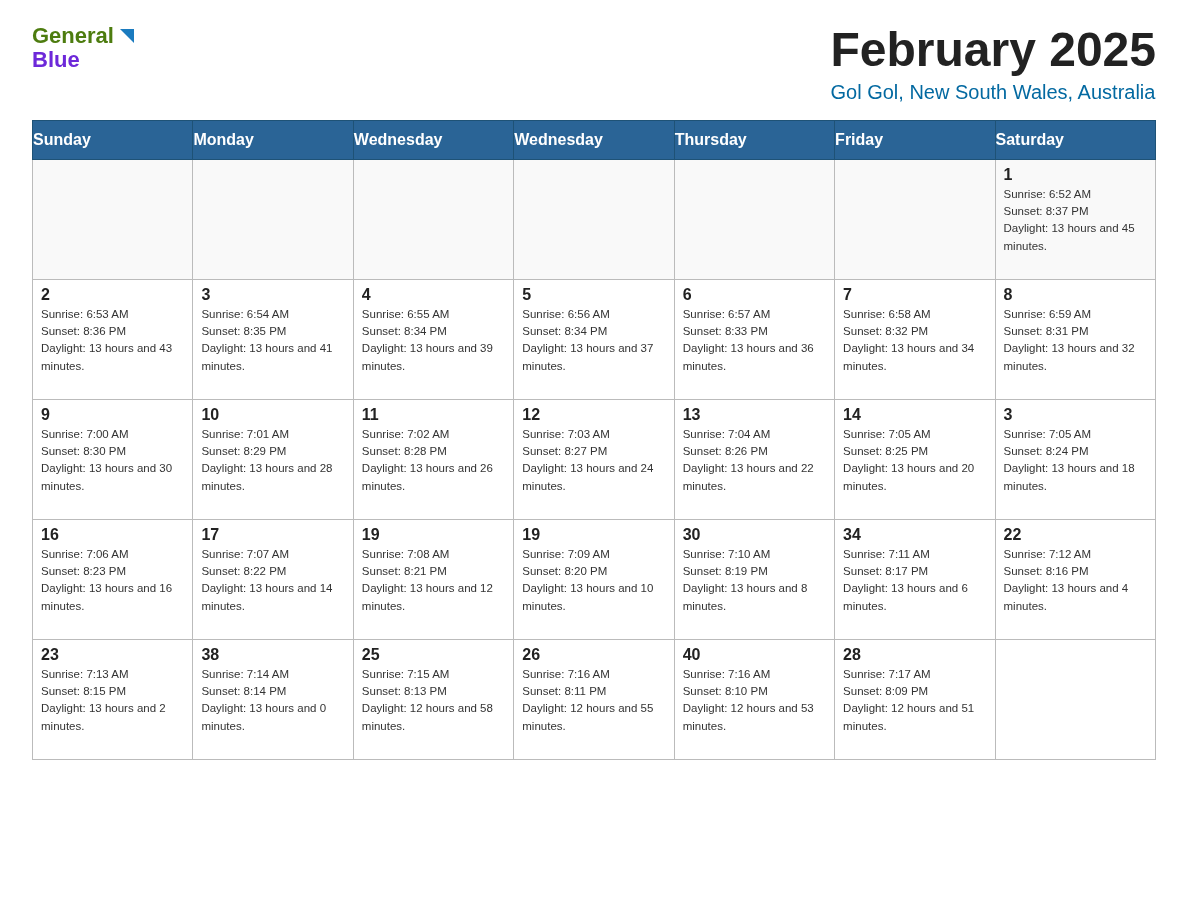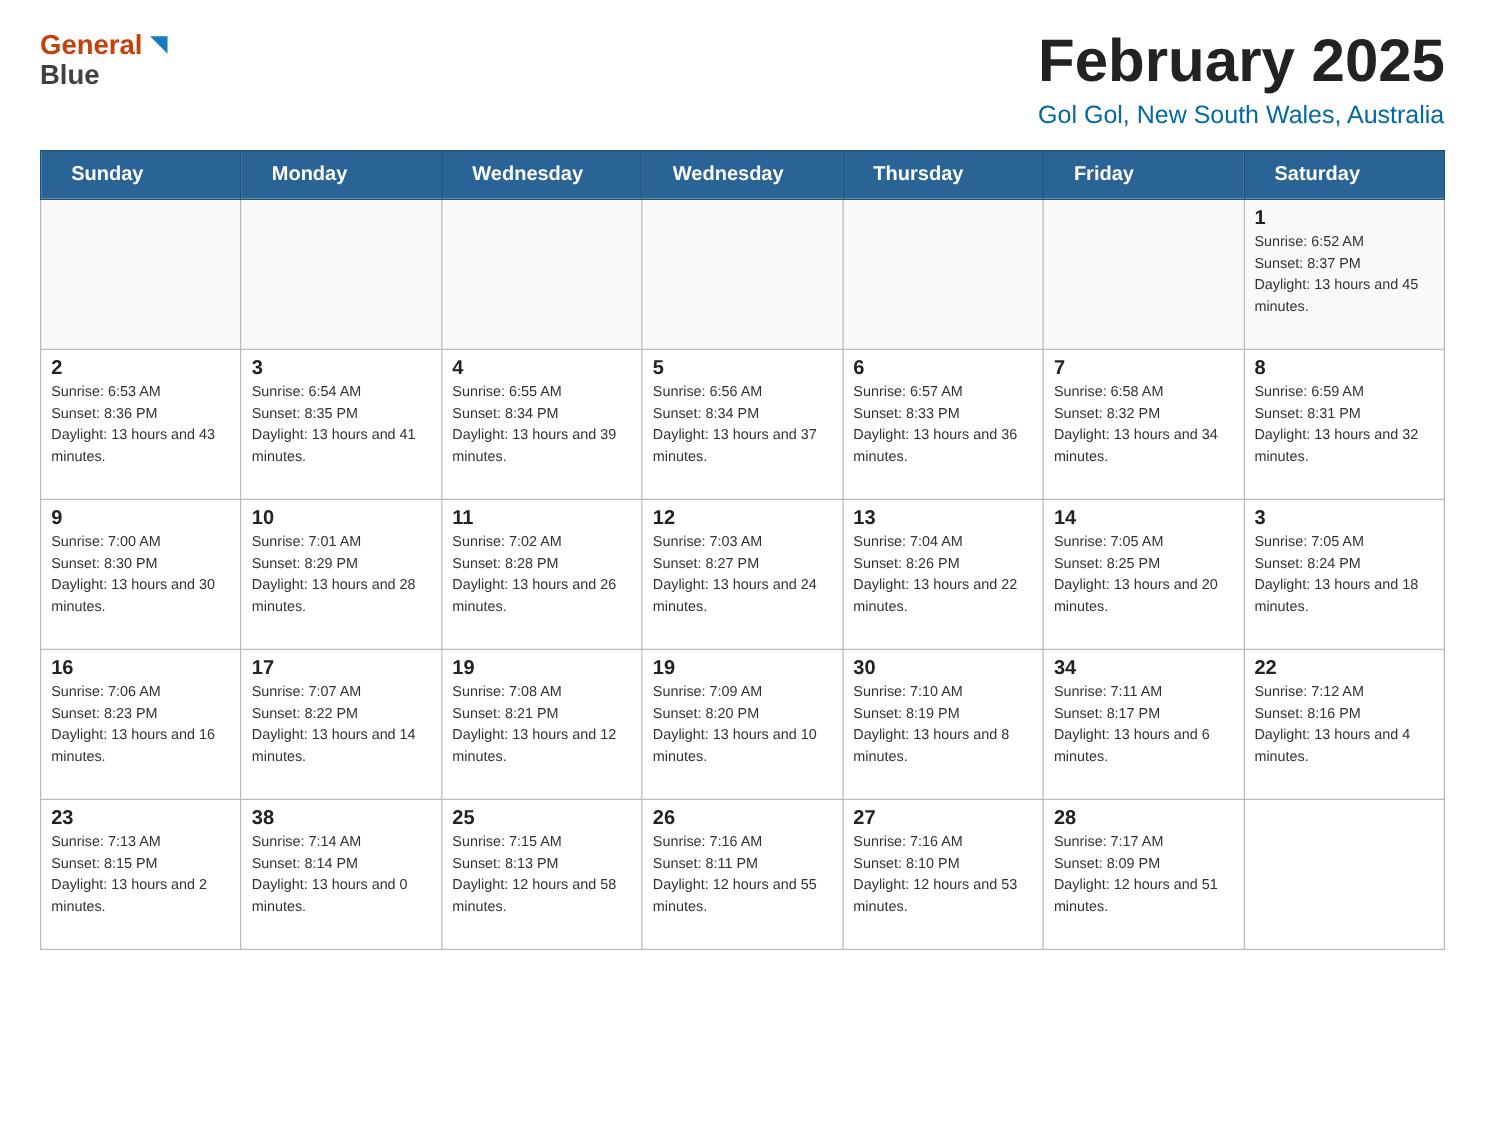--- a/index.html
+++ b/index.html
@@ -17,26 +17,26 @@
       margin-bottom: 16px;
     }
     .logo {
       display: flex;
       align-items: center;
       gap: 0;
     }
     .logo-text-general {
       font-size: 22px;
       font-weight: bold;
-      color: #c2410c;
+      color: #4d7c0f;
     }
     .logo-text-blue {
       font-size: 22px;
       font-weight: bold;
-      color: #404040;
+      color: #6d28d9;
       text-align: right;
     }
     .title-area {
       text-align: left;
     }
     .page-title {
       font-size: 48px;
       font-weight: bold;
       color: #222;
       line-height: 1.1;
@@ -47,21 +47,21 @@
       margin-top: 4px;
     }
     .calendar {
       width: 100%;
       border-collapse: collapse;
       border: 1px solid #999;
     }
     .calendar thead th {
       background-color: #2a6496;
       color: #fff;
-      padding: 10px 24px;
+      padding: 10px 0;
       font-size: 16px;
       font-weight: bold;
       text-align: left;
       border: 1px solid #1e5276;
     }
     .calendar tbody td {
       vertical-align: top;
       border: 1px solid #bbb;
       padding: 6px 8px;
       width: calc(100% / 7);
@@ -237,21 +237,21 @@
         </td>
         <td>
           <span class="day-number">25</span>
           <div class="day-info">Sunrise: 7:15 AM<br>Sunset: 8:13 PM<br>Daylight: 12 hours and 58 minutes.</div>
         </td>
         <td>
           <span class="day-number">26</span>
           <div class="day-info">Sunrise: 7:16 AM<br>Sunset: 8:11 PM<br>Daylight: 12 hours and 55 minutes.</div>
         </td>
         <td>
-          <span class="day-number">27</span>
+          <span class="day-number">40</span>
           <div class="day-info">Sunrise: 7:16 AM<br>Sunset: 8:10 PM<br>Daylight: 12 hours and 53 minutes.</div>
         </td>
         <td>
           <span class="day-number">28</span>
           <div class="day-info">Sunrise: 7:17 AM<br>Sunset: 8:09 PM<br>Daylight: 12 hours and 51 minutes.</div>
         </td>
         <td class="empty-cell"></td>
       </tr>
     </tbody>
 </table>

